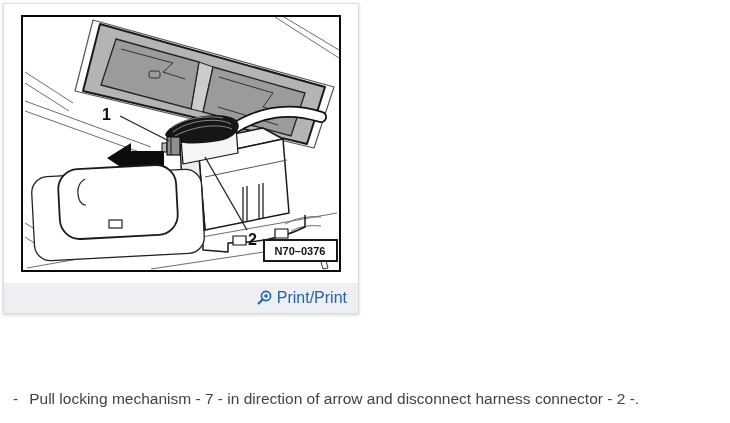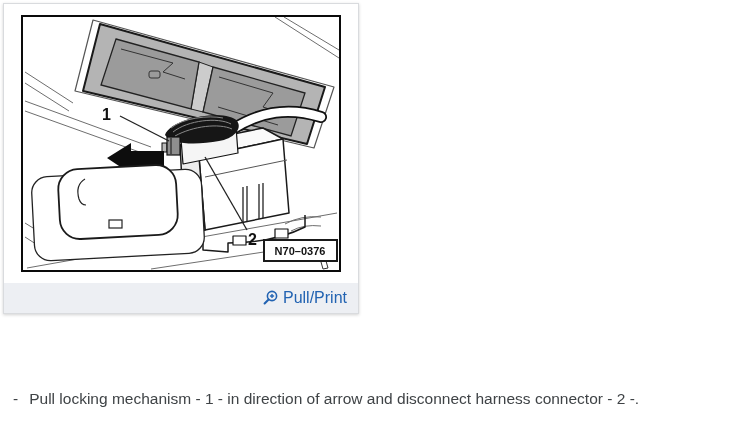--- a/index.html
+++ b/index.html
@@ -151,21 +151,21 @@
   <div class="card-footer">
     <a class="zoom-print-link" href="#">
       <span style="display:inline-flex;">
         <svg width="18" height="18" viewBox="0 0 18 18">
           <circle cx="11" cy="7" r="4.6" fill="none" stroke="#2263b2" stroke-width="1.6"></circle>
           <line x1="11" y1="4.9" x2="11" y2="9.1" stroke="#2263b2" stroke-width="1.4"></line>
           <line x1="8.9" y1="7" x2="13.1" y2="7" stroke="#2263b2" stroke-width="1.4"></line>
           <line x1="7.6" y1="10.4" x2="3.6" y2="14.4" stroke="#2263b2" stroke-width="2.1" stroke-linecap="round"></line>
         </svg>
       </span>
-      <span>Pull/Print</span>
+      <span>Print/Print</span>
     </a>
   </div>
 </div>
 
 <div class="instruction-row">
   <span>-</span>
-  <span>Pull locking mechanism - 1 - in direction of arrow and disconnect harness connector - 2 -.</span>
+  <span>Pull locking mechanism - 7 - in direction of arrow and disconnect harness connector - 2 -.</span>
 </div>
 
 </body></html>

